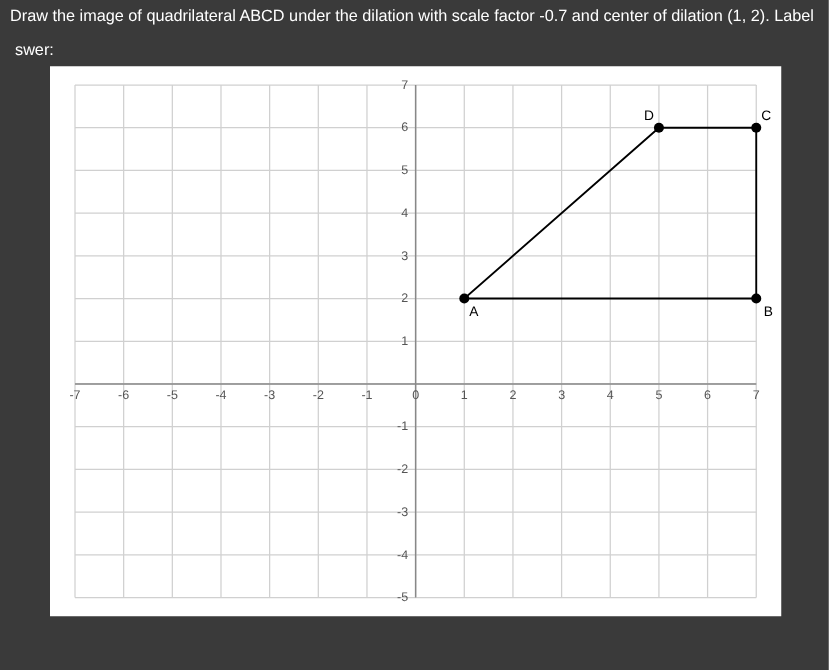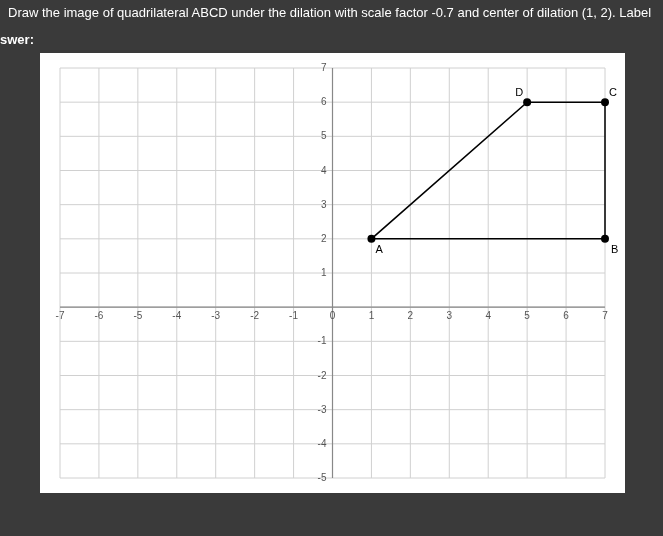--- a/index.html
+++ b/index.html
@@ -13,21 +13,22 @@
     overflow: hidden;
   }
   .instruction {
     font-size: 13px;
     padding: 4px 8px 2px 8px;
     line-height: 1.4;
   }
   .answer-label {
     font-size: 13px;
     padding: 8px 0 6px 0;
-    font-weight: bold;
+    font-weight: normal;
+    margin-left: 12px;
   }
   .chart-wrap {
     background: #fff;
     margin: 0 0 0 40px;
     width: 585px;
     height: 440px;
     position: relative;
   }
   svg { display: block; }
   .grid line { stroke: #d0d0d0; stroke-width: 1; }

